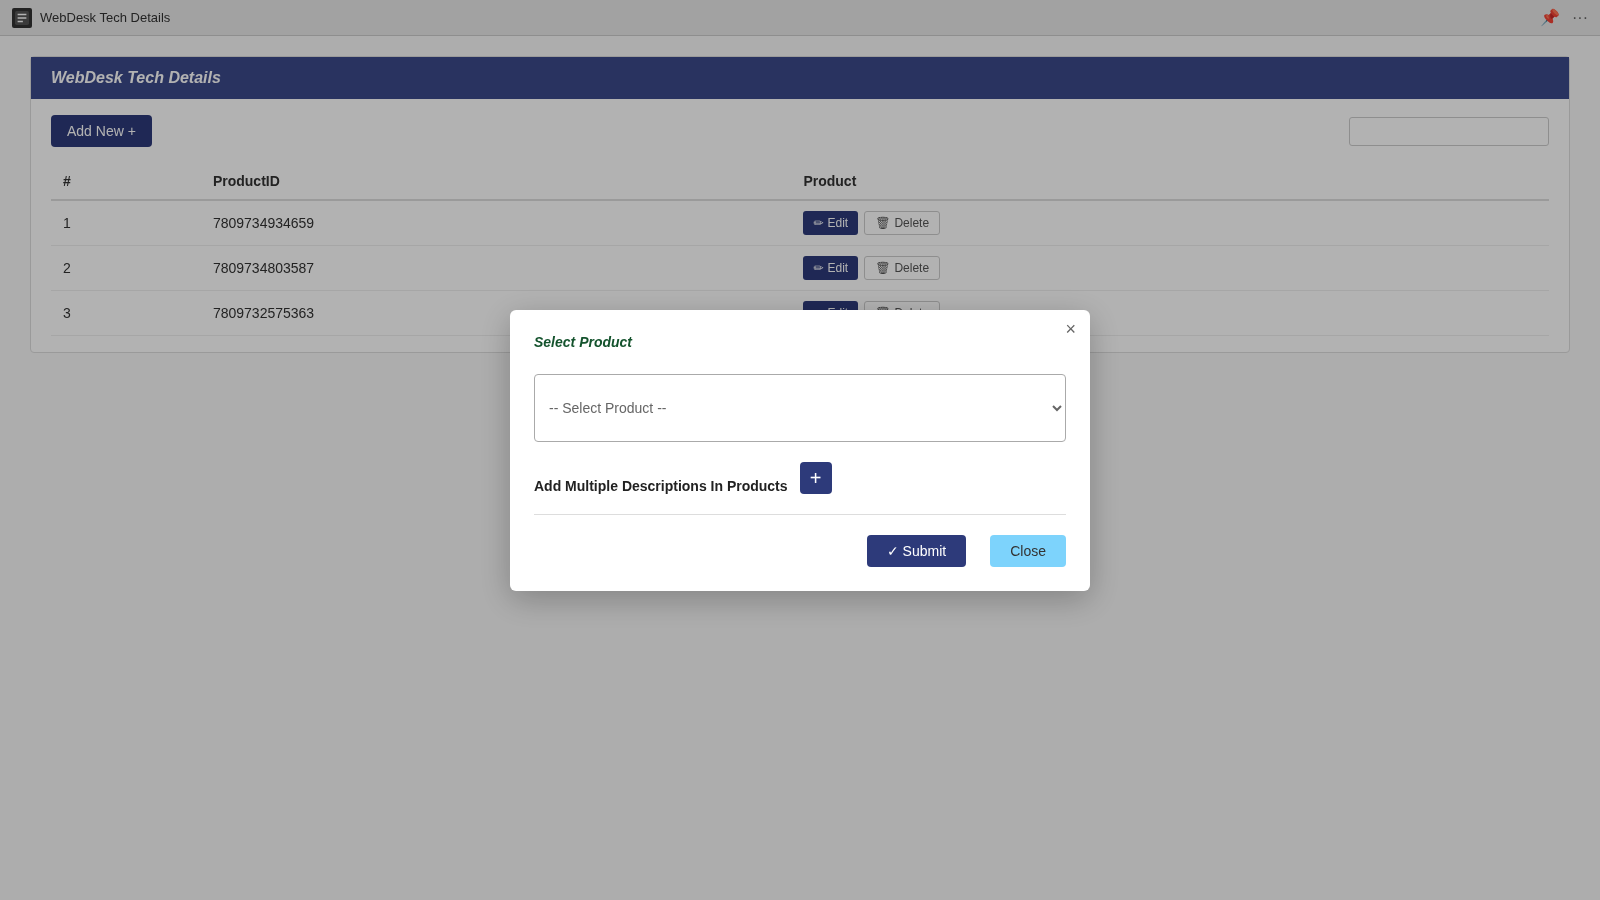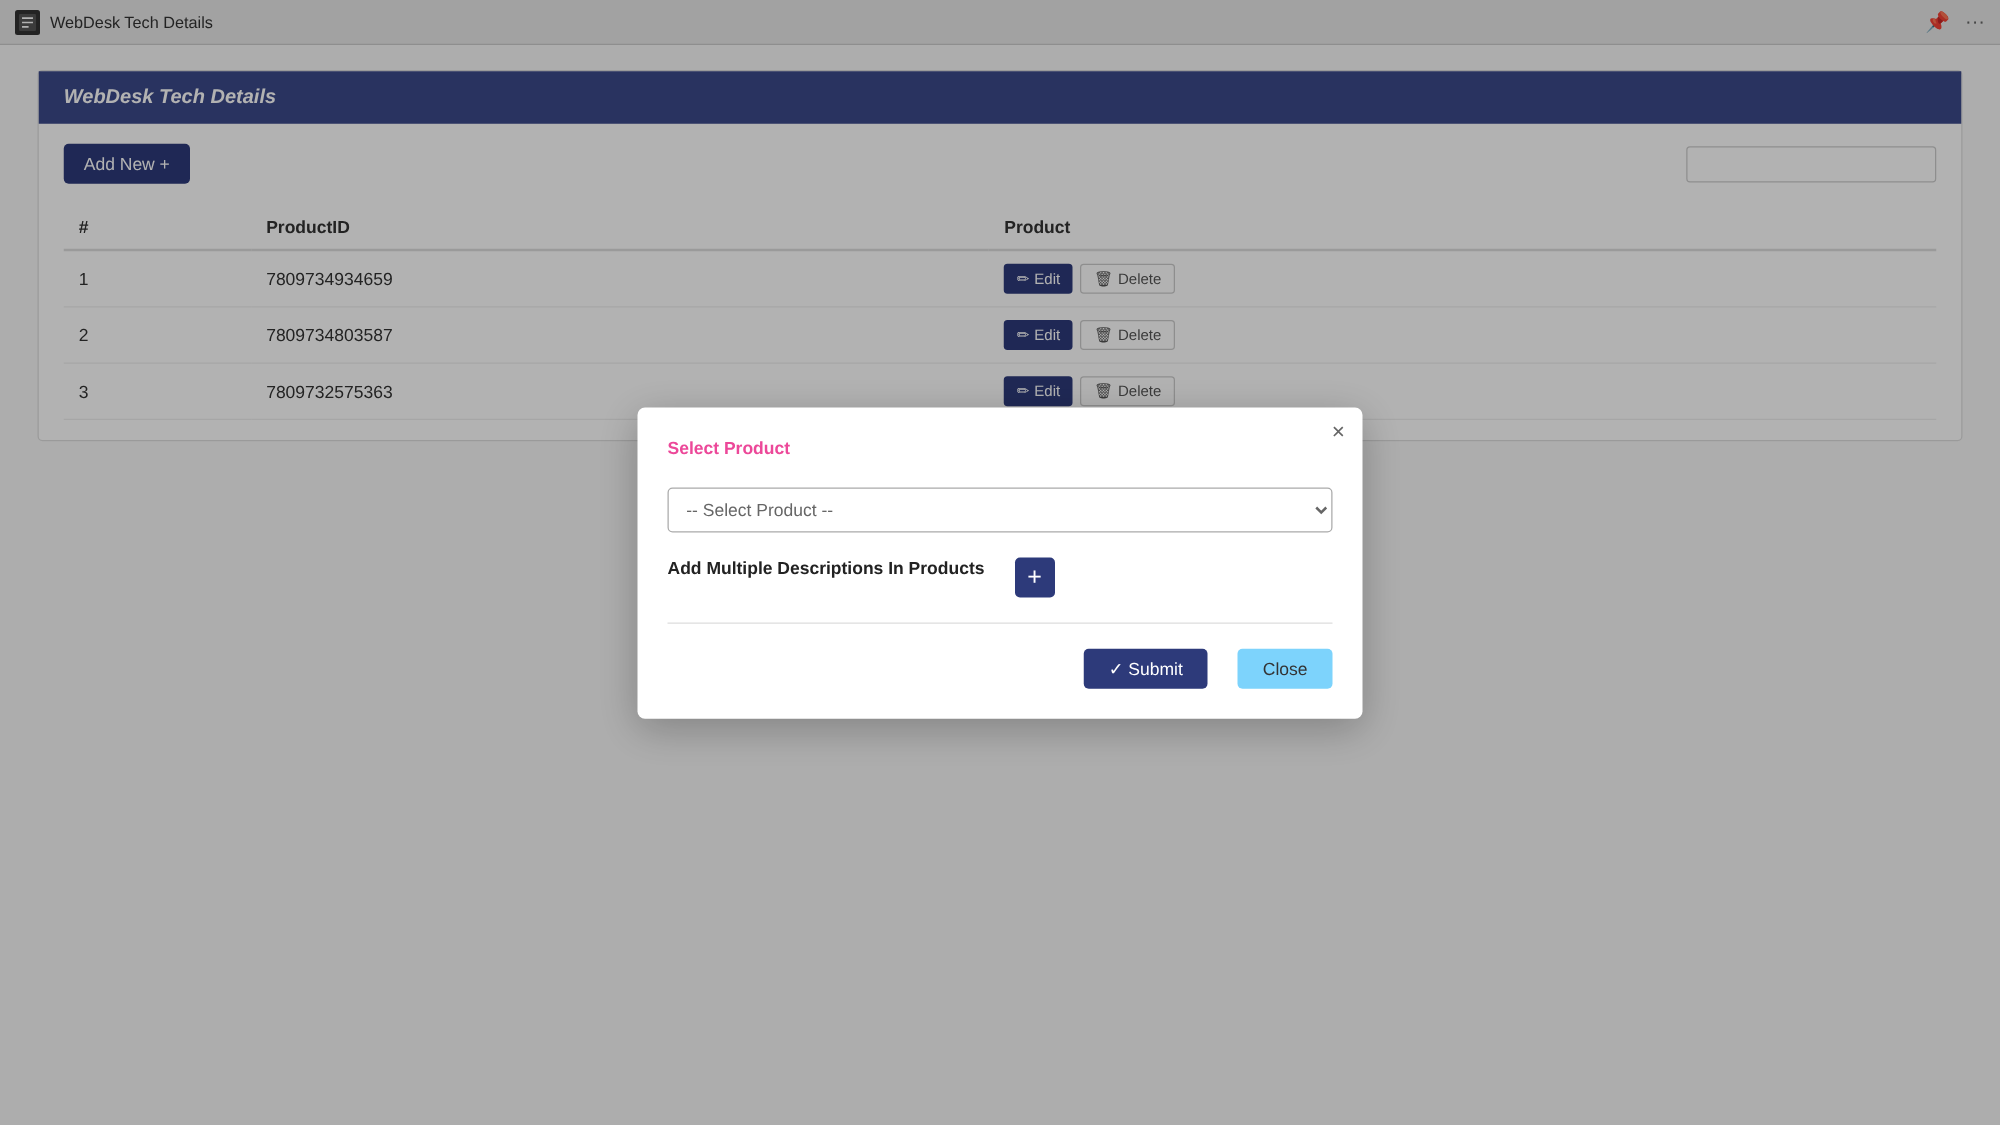--- a/index.html
+++ b/index.html
@@ -200,40 +200,41 @@
       border: none;
       font-size: 18px;
       color: #666;
       cursor: pointer;
       line-height: 1;
     }
 
     .modal-section-label {
       font-size: 14px;
       font-weight: 700;
-      color: #ec4899;
+      color: #14532d;
       margin-bottom: 24px;
+      font-style: italic;
     }
 
     .modal-select {
       width: 100%;
       border: 1px solid #aaa;
       border-radius: 4px;
-      padding: 8px 10px;
+      padding: 24px 10px;
       font-size: 14px;
       color: #666;
       background: white;
       appearance: auto;
       margin-bottom: 20px;
     }
 
     .modal-add-row {
       display: flex;
-      align-items: flex-start;
-      gap: 24px;
+      align-items: flex-end;
+      gap: 12px;
       margin-bottom: 20px;
     }
 
     .modal-add-label {
       font-size: 14px;
       font-weight: 700;
       color: #222;
     }
 
     .modal-add-btn {

